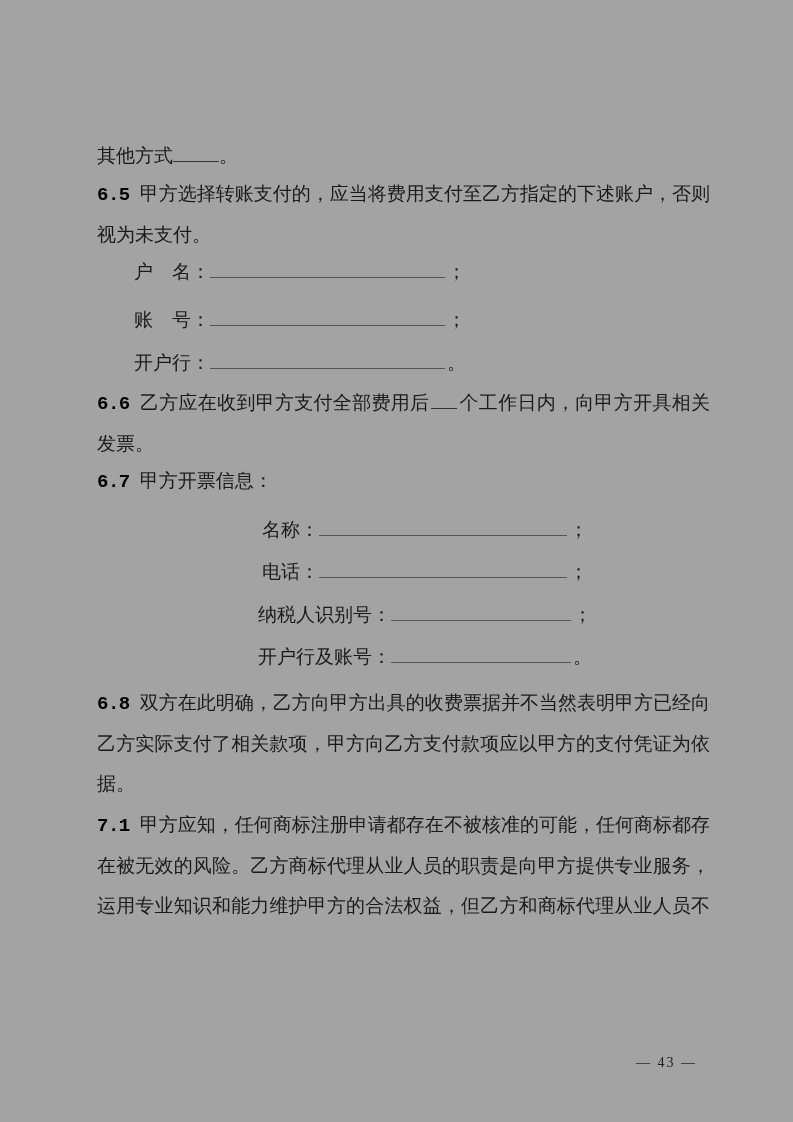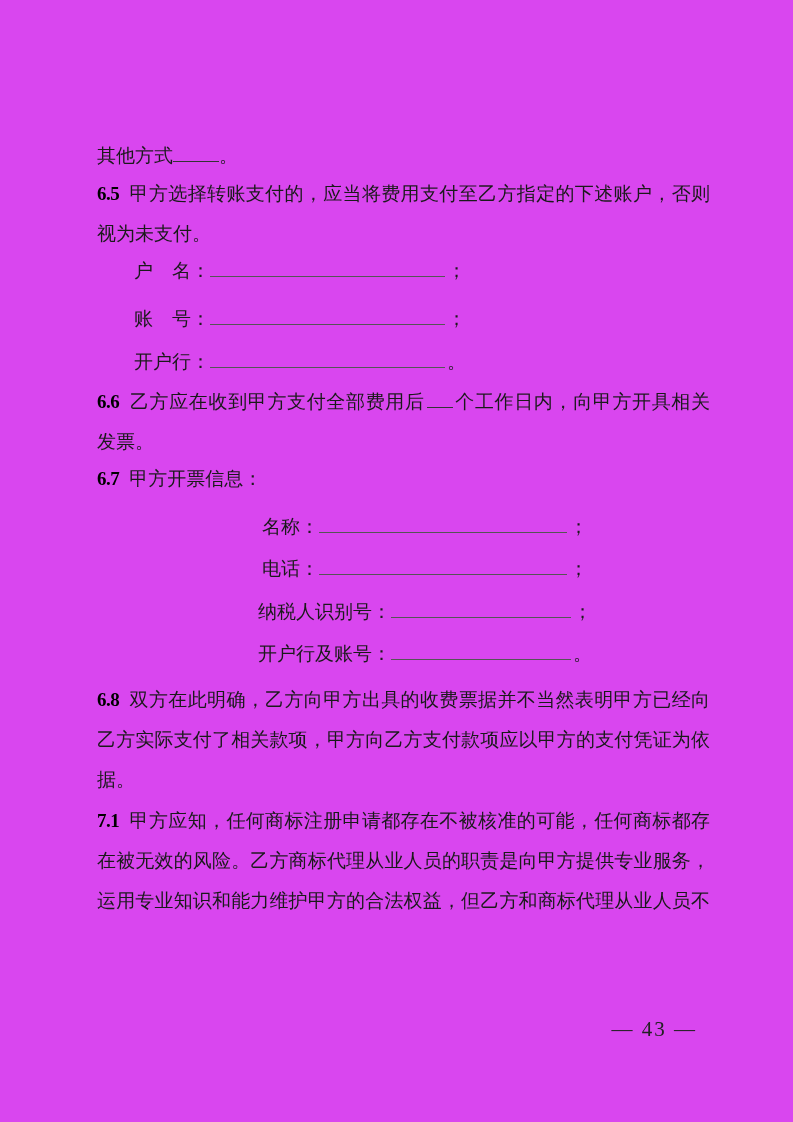--- a/index.html
+++ b/index.html
@@ -1,37 +1,37 @@
 <!DOCTYPE html>
 <html><head>
 <meta charset="utf-8">
 <style>
   html, body { margin: 0; padding: 0; background: #ffffff; }
   .page {
     position: relative;
     width: 793px;
     height: 1122px;
-    background: #d946ef;
+    background: #a3a3a3;
     font-family: "Liberation Serif", serif;
     color: #1a1a1a;
     overflow: hidden;
   }
   .content {
     padding: 0 83px 0 97px;
     font-size: 19px;
   }
   .line { line-height: 40px; white-space: nowrap; }
   .line-full {
     white-space: normal;
     text-align: justify;
     text-align-last: justify;
     line-height: 40px;
   }
   .num {
-    font-family: Liberation Serif, serif;
+    font-family: Liberation Mono, monospace;
     font-weight: 700;
     color: #000;
     margin-right: 10px;
     letter-spacing: -0.5px;
   }
   .blank {
     display: inline-block;
     border-bottom: 1px solid #555;
     height: 19px;
     vertical-align: baseline;
@@ -46,23 +46,23 @@
   .row-inv { margin-left: 43px; text-align: center; }
   .heading {
     font-family: "Liberation Sans", sans-serif;
     font-weight: 700;
     font-size: 20px;
     color: #000;
     line-height: 40px;
   }
   .footer {
     position: absolute;
-    top: 1018px;
+    top: 1052px;
     right: 96px;
-    font-size: 21px;
+    font-size: 14px;
     line-height: 22px;
     color: #222;
     letter-spacing: 2px;
   }
   .punct { margin-left: 2px; }
 </style>
 </head>
 <body>
 
 <div class="page">

